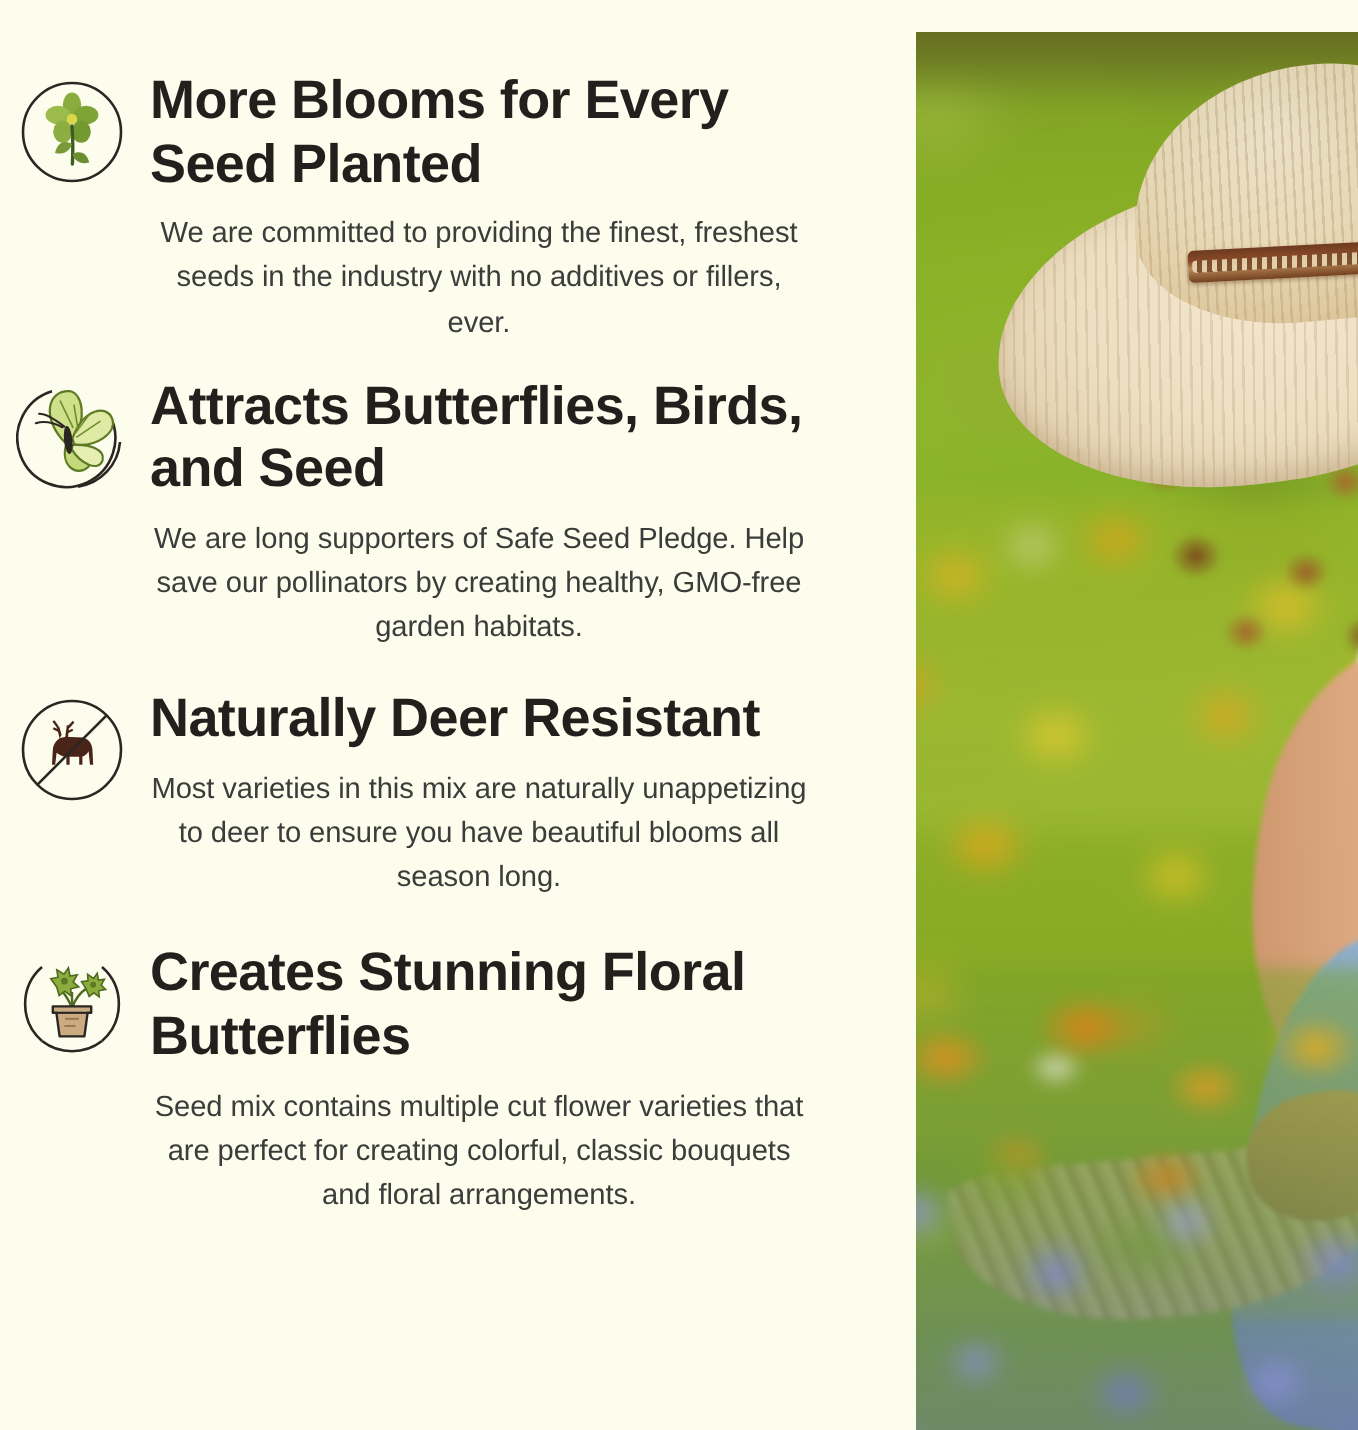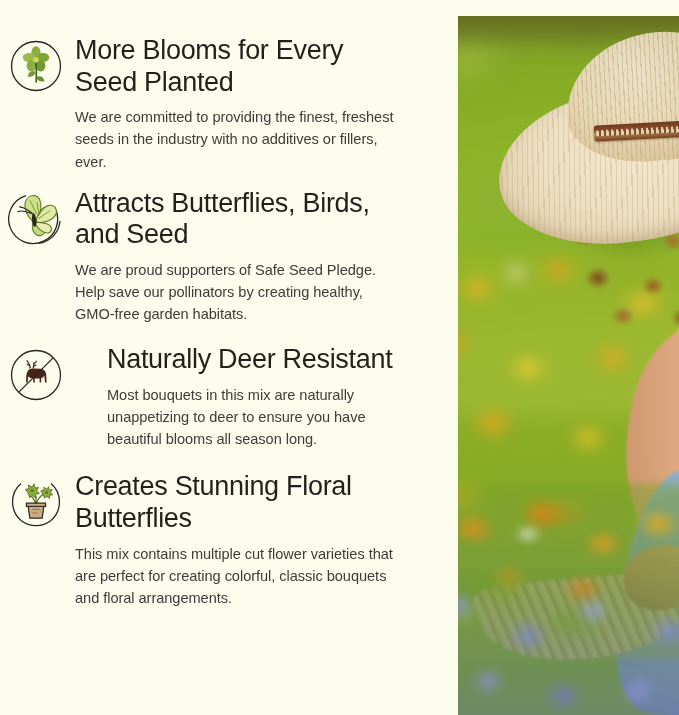--- a/index.html
+++ b/index.html
@@ -32,53 +32,54 @@
     flex: 0 0 418px;
   }
 
   .feature {
     display: flex;
     align-items: flex-start;
     margin-bottom: 8px;
   }
   .feature-1 { margin-bottom: 14px; }
   .feature-2 { margin-bottom: 18px; }
-  .feature-3 { margin-bottom: 20px; gap: 32px; }
+  .feature-3 { margin-bottom: 20px; }
 
   .feature-icon {
     flex: 0 0 56px;
     width: 56px;
     height: 56px;
     margin-top: 4px;
     position: relative;
   }
   .feature-icon svg { display: block; }
 
   .feature-text {
     flex: 1 1 auto;
     padding-left: 11px;
     padding-top: 1px;
   }
 
   .feature-title {
     font-family: "Liberation Sans", sans-serif;
     font-size: 27px;
     line-height: 1.17;
-    font-weight: normal;
+    font-weight: bold;
     color: #231f1c;
     letter-spacing: -0.3px;
     margin: 0 0 8px 0;
   }
   .feature-body {
     font-family: "Liberation Sans", sans-serif;
     font-size: 14.6px;
     line-height: 1.52;
     color: #3c3c3a;
     margin: 0;
     letter-spacing: -0.05px;
+    text-align: center;
   }
 
   
   .photo {
     position: relative;
     width: 261px;
     height: 715px;
     flex: 0 0 261px;
     overflow: hidden;
     background: #6ba01e;
@@ -313,21 +314,21 @@
             <path d="M2 -19 L4 -4 M8 -15 L6 -2" fill="none" stroke="#6f8c2e" stroke-width=".8"></path>
             <path d="M14 -8 L4 -1 M18 -3 L4 1" fill="none" stroke="#6f8c2e" stroke-width=".8"></path>
             <ellipse cx="0" cy="1" rx="2.1" ry="7" fill="#2b2622" transform="rotate(12)"></ellipse>
             <path d="M-1 -6 C-6 -11 -10 -12 -13 -12" fill="none" stroke="#2b2622" stroke-width="1.1" stroke-linecap="round"></path>
             <path d="M0 -6 C-4 -12 -7 -15 -10 -16" fill="none" stroke="#2b2622" stroke-width="1.1" stroke-linecap="round"></path>
           </g>
         </svg>
       </div>
       <div class="feature-text">
         <h2 class="feature-title">Attracts Butterflies, Birds, and Seed</h2>
-        <p class="feature-body">We are proud supporters of Safe Seed Pledge. Help save our pollinators by creating healthy, GMO-free garden habitats.</p>
+        <p class="feature-body">We are long supporters of Safe Seed Pledge. Help save our pollinators by creating healthy, GMO-free garden habitats.</p>
       </div>
     </div>
 
     <div class="feature feature-3">
       <div class="feature-icon">
         <svg width="56" height="56" viewBox="0 0 56 56">
           <circle cx="28" cy="28" r="24.5" fill="none" stroke="#2b2622" stroke-width="1.3"></circle>
           <g fill="#4a2418">
             <path d="M22 22 C20 23.2 18.6 25.4 18.4 28 L18 35.4 L19.6 35.4 L20.3 29.4 C21.6 30.6 23.4 31.3 25.2 31.4 L25.2 35.4 L26.8 35.4 L26.8 31.4 L31.6 31.4 L31.6 35.4 L33.2 35.4 L33.2 31.2 C34.6 30.8 35.7 29.9 36.3 28.6 L37 35.4 L38.6 35.4 L38.2 27.6 C38 24.6 36 22.4 33.2 21.8 L25 21.4 Z"></path>
             <path d="M21.8 22.2 L20.4 16.6 L21.6 16.3 L22.8 20.4 Z"></path>
@@ -335,21 +336,21 @@
             <path d="M21.2 19 L18.4 17.6 L18.9 16.6 L21.6 17.9 Z"></path>
             <path d="M24.6 21.6 L25.4 15.6 L26.6 15.8 L26 21.6 Z"></path>
             <path d="M25.6 16.4 L28.4 13.4 L29.2 14.2 L26.6 17.2 Z"></path>
             <path d="M25.4 18.6 L28.2 17.4 L28.6 18.4 L25.9 19.6 Z"></path>
           </g>
           <path d="M10.6 45.4 L45.4 10.6" fill="none" stroke="#2b2622" stroke-width="1.3"></path>
         </svg>
       </div>
       <div class="feature-text">
         <h2 class="feature-title">Naturally Deer Resistant</h2>
-        <p class="feature-body">Most bouquets in this mix are naturally unappetizing to deer to ensure you have beautiful blooms all season long.</p>
+        <p class="feature-body">Most varieties in this mix are naturally unappetizing to deer to ensure you have beautiful blooms all season long.</p>
       </div>
     </div>
 
     <div class="feature feature-4">
       <div class="feature-icon">
         <svg width="56" height="56" viewBox="0 0 56 56">
           <path d="M13 9.5 A24.5 24.5 0 0 0 13 46.5" fill="none" stroke="#2b2622" stroke-width="1.3"></path>
           <path d="M43 9.5 A24.5 24.5 0 0 1 43 46.5" fill="none" stroke="#2b2622" stroke-width="1.3"></path>
           <path d="M13 46.5 A24.5 24.5 0 0 0 43 46.5" fill="none" stroke="#2b2622" stroke-width="1.3"></path>
           <g stroke="#4f6a22" stroke-width="1.2" fill="none">
@@ -363,21 +364,21 @@
           </g>
           <circle cx="24.2" cy="16.6" r="1.7" fill="#5c7a26"></circle>
           <circle cx="38.6" cy="18.4" r="1.5" fill="#5c7a26"></circle>
           <path d="M18.4 29.2 L37.6 29.2 L37.6 32.4 L35.8 32.4 L34.2 44.2 L21.8 44.2 L20.2 32.4 L18.4 32.4 Z" fill="#cbab82" stroke="#2b2622" stroke-width="1.2" stroke-linejoin="round"></path>
           <path d="M20.4 32.4 L35.6 32.4" fill="none" stroke="#2b2622" stroke-width="1.1"></path>
           <path d="M25 35.4 L31 35.4 M24.6 39 L29.4 39" fill="none" stroke="#9b7c52" stroke-width="1.1" stroke-linecap="round"></path>
         </svg>
       </div>
       <div class="feature-text">
         <h2 class="feature-title">Creates Stunning Floral Butterflies</h2>
-        <p class="feature-body">This mix contains multiple cut flower varieties that are perfect for creating colorful, classic bouquets and floral arrangements.</p>
+        <p class="feature-body">Seed mix contains multiple cut flower varieties that are perfect for creating colorful, classic bouquets and floral arrangements.</p>
       </div>
     </div>
 
   </section>
 
   <figure class="photo">
     <div class="photo-layer bg-green"></div>
     <div class="photo-layer bg-topedge"></div>
     <div class="photo-layer bg-poppy"></div>
     <div class="photo-layer shirt"></div>

